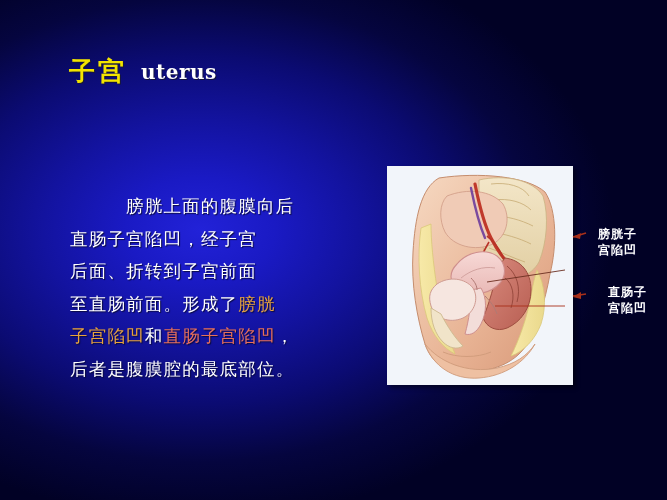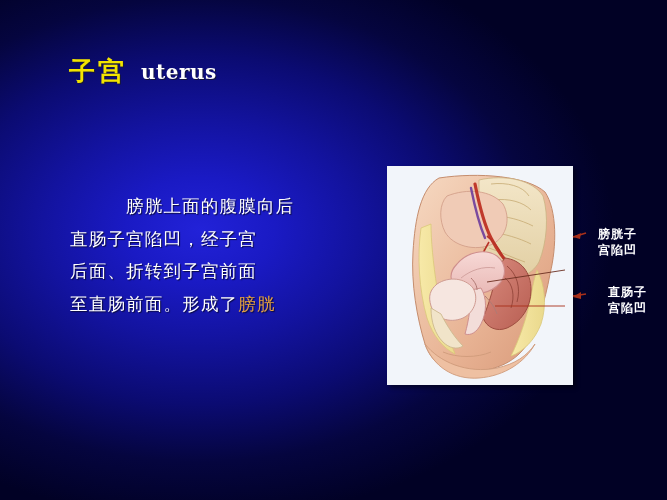--- a/index.html
+++ b/index.html
@@ -145,20 +145,26 @@
     </div>
     <div>
       <span>直肠子宫陷凹，经子宫</span>
     </div>
     <div>
       <span>后面、折转到子宫前面</span>
     </div>
     <div>
       <span>至直肠前面。形成了</span><span class="hl-orange">膀胱</span>
     </div>
+    <div>
+      <span class="hl-orange">子宫陷凹</span><span>和</span><span class="hl-red">直肠子宫陷凹</span><span>，</span>
+    </div>
+    <div>
+      <span>后者是腹膜腔的最底部位。</span>
+    </div>
   </div>
 
   <div id="figure-frame">
     <svg id="figure-canvas" viewBox="0 0 186 219">
       <defs>
         <linearGradient id="gSkin" x1="0" y1="0" x2="1" y2="1">
           <stop offset="0%" stop-color="#f6d9c2"></stop>
           <stop offset="60%" stop-color="#e8b394"></stop>
           <stop offset="100%" stop-color="#d79777"></stop>
         </linearGradient>

